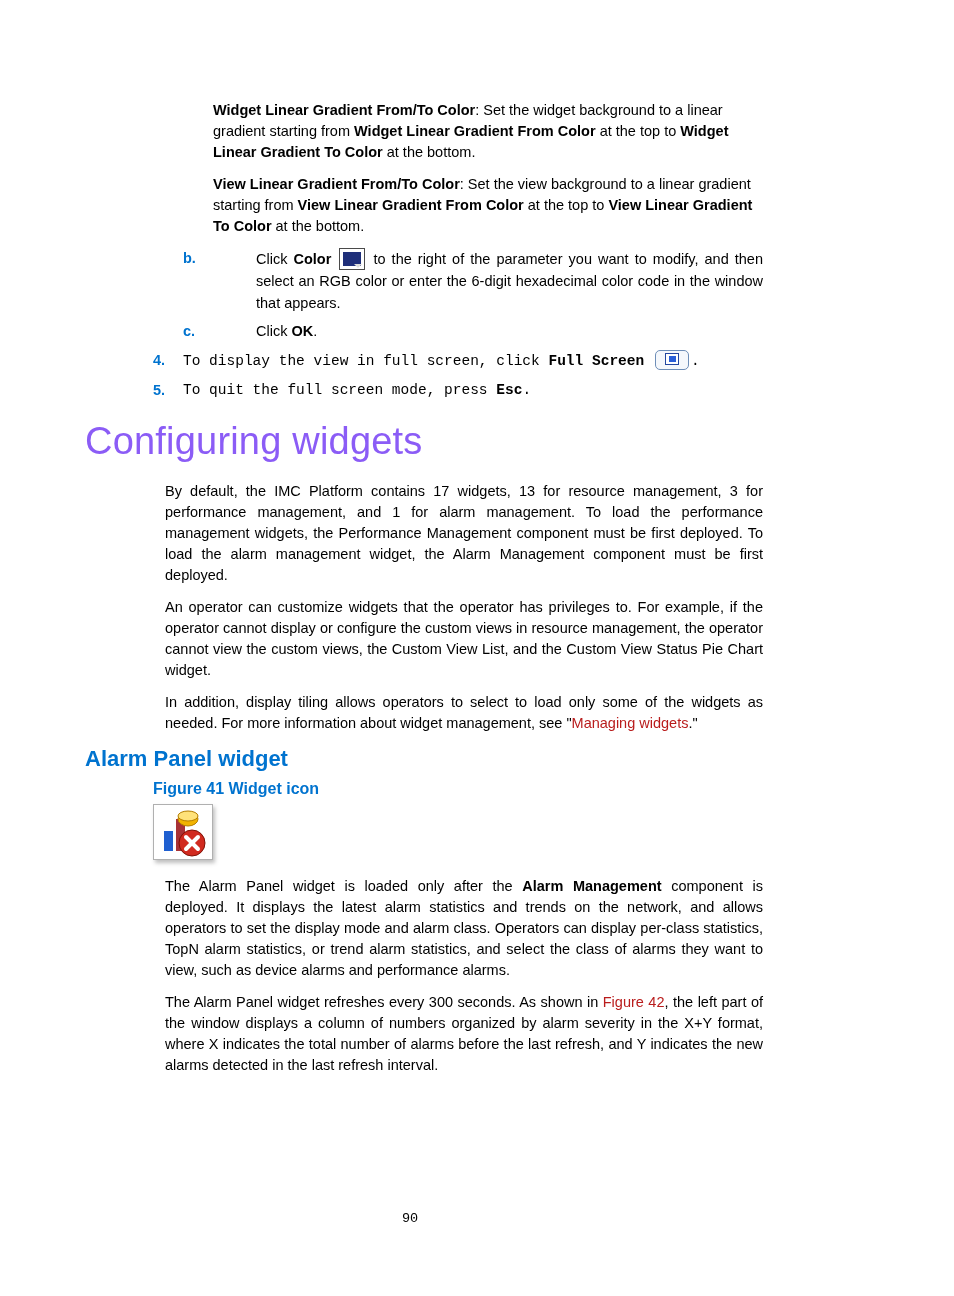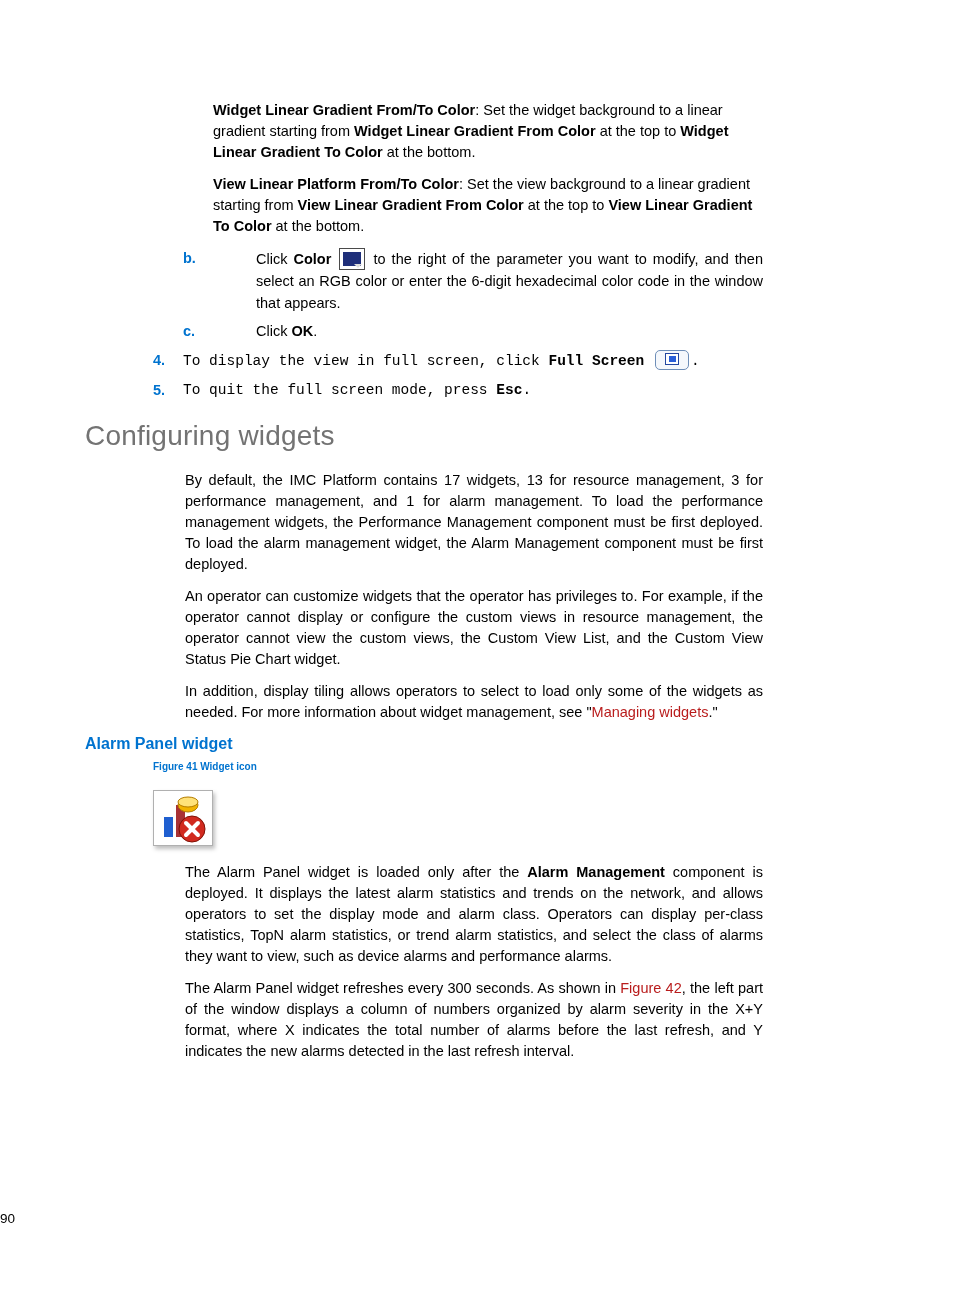--- a/index.html
+++ b/index.html
@@ -47,41 +47,41 @@
   }
   .num-marker {
     color: #0073cf;
     font-weight: 700;
     min-width: 30px;
     flex: 0 0 30px;
   }
   .num-body { flex: 1; font-family: Liberation Mono, monospace; }
 
   h2.section {
-    color: #737373;
+    color: #8b5cf6;
     font-weight: 300;
-    font-size: 28px;
+    font-size: 38px;
     margin: 18px 0 18px 0;
     letter-spacing: 0.2px;
   }
   h3.subsection {
     color: #0073cf;
     font-weight: 700;
+    font-size: 22px;
+    margin: 12px 0 8px 0;
+  }
+  .figure-caption {
+    color: #0073cf;
+    font-weight: 700;
     font-size: 16px;
-    margin: 12px 0 8px 0;
-  }
-  .figure-caption {
-    color: #0073cf;
-    font-weight: 700;
-    font-size: 10px;
     margin-left: 68px;
-    margin-bottom: 18px;
-  }
-
-  .body-indent { margin-left: 100px; }
+    margin-bottom: 6px;
+  }
+
+  .body-indent { margin-left: 80px; }
   .link { color: #b91c1c; }
 
   
   .color-picker-icon {
     display: inline-block;
     width: 26px; height: 22px;
     vertical-align: -6px;
     background: #fff;
     border: 1px solid #4a4a4a;
     position: relative;
@@ -143,36 +143,37 @@
     margin-bottom: 16px;
   }
   .widget-icon-box svg {
     position: absolute; left: 0; top: 0;
   }
 
   .page-num {
     position: absolute;
     bottom: 70px;
     left: 0; width: 100%;
-    text-align: left;
+    text-align: center;
     font-size: 13.5px;
+    font-family: Liberation Mono, monospace;
   }
 </style>
 </head>
 <body>
 
 <div class="page">
   <div class="content">
 
     <p class="indent-1">
       <span class="bold">Widget Linear Gradient From/To Color</span><span>: Set the widget background to a linear gradient starting from </span><span class="bold">Widget Linear Gradient From Color</span><span> at the top to </span><span class="bold">Widget Linear Gradient To Color</span><span> at the bottom.</span>
     </p>
 
     <p class="indent-1">
-      <span class="bold">View Linear Platform From/To Color</span><span>: Set the view background to a linear gradient starting from </span><span class="bold">View Linear Gradient From Color</span><span> at the top to </span><span class="bold">View Linear Gradient To Color</span><span> at the bottom.</span>
+      <span class="bold">View Linear Gradient From/To Color</span><span>: Set the view background to a linear gradient starting from </span><span class="bold">View Linear Gradient From Color</span><span> at the top to </span><span class="bold">View Linear Gradient To Color</span><span> at the bottom.</span>
     </p>
 
     <div class="sub-item indent-sub just">
       <div class="sub-marker">b.</div>
       <div class="sub-body">
         <span>Click </span><span class="bold">Color</span>
         <span class="color-picker-icon"></span>
         <span> to the right of the parameter you want to modify, and then select an RGB color or enter the 6-digit hexadecimal color code in the window that appears.</span>
       </div>
     </div>

